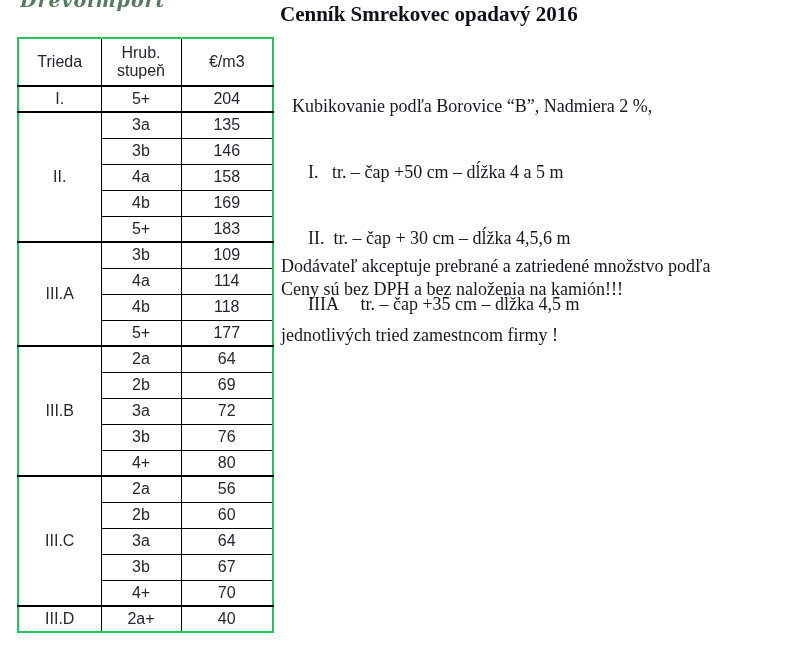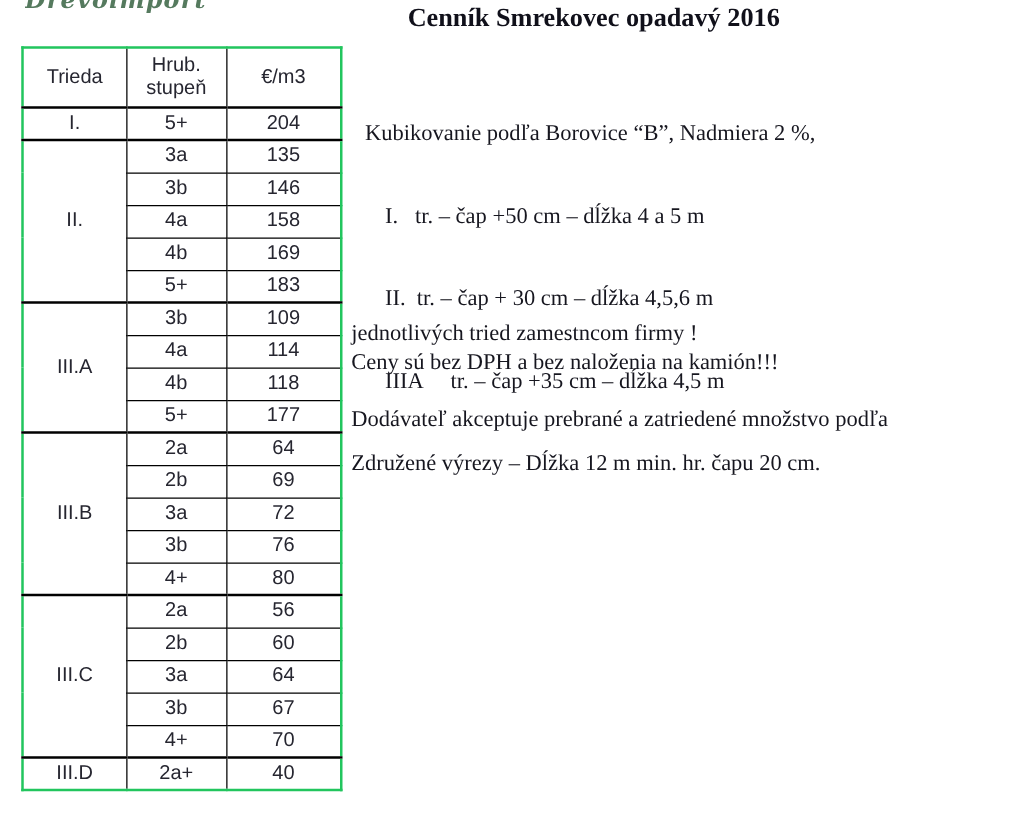--- a/index.html
+++ b/index.html
@@ -18,21 +18,21 @@
   .logo-text {
     display:block; margin-top:-11px;
     font-family:"DejaVu Serif", serif;
     font-style:italic; font-weight:bold; font-size:19px;
     letter-spacing:1px; color:#557a5e;
   }
 
   
   .doc-title {
     position:absolute; left:280px; top:2px; width:390px;
-    text-align:center; font-weight:bold; font-size:21px; color:#10101a;
+    font-weight:bold; font-size:21px; color:#10101a;
   }
 
   
   .price-table {
     position:absolute; left:17px; top:37px;
     border-collapse:collapse;
     font-family:"Liberation Sans", sans-serif;
     font-size:16px; color:#262630;
     border:2px solid #22c55e;
   }
@@ -184,21 +184,20 @@
         <td>40</td>
       </tr>
     </tbody>
 </table>
 
 <div class="notes-block">
   <div class="indent-intro">Kubikovanie podľa Borovice “B”, Nadmiera 2 %,</div>
   <div class="indent-item">I.   tr. – čap +50 cm – dĺžka 4 a 5 m</div>
   <div class="indent-item">II.  tr. – čap + 30 cm – dĺžka 4,5,6 m</div>
   <div class="indent-item">IIIA     tr. – čap +35 cm – dĺžka 4,5 m</div>
-  <div>Združené výrezy – Dĺžka 12 m min. hr. čapu 20 cm.</div>
 </div>
 
 <div class="para-accept">
+  <div>Dodávateľ akceptuje prebrané a zatriedené množstvo podľa</div>
   <div>jednotlivých tried zamestncom firmy !</div>
-  <div>Dodávateľ akceptuje prebrané a zatriedené množstvo podľa</div>
 </div>
 
 <div class="para-price-note">Ceny sú bez DPH a bez naloženia na kamión!!!</div>
 
 </body></html>

